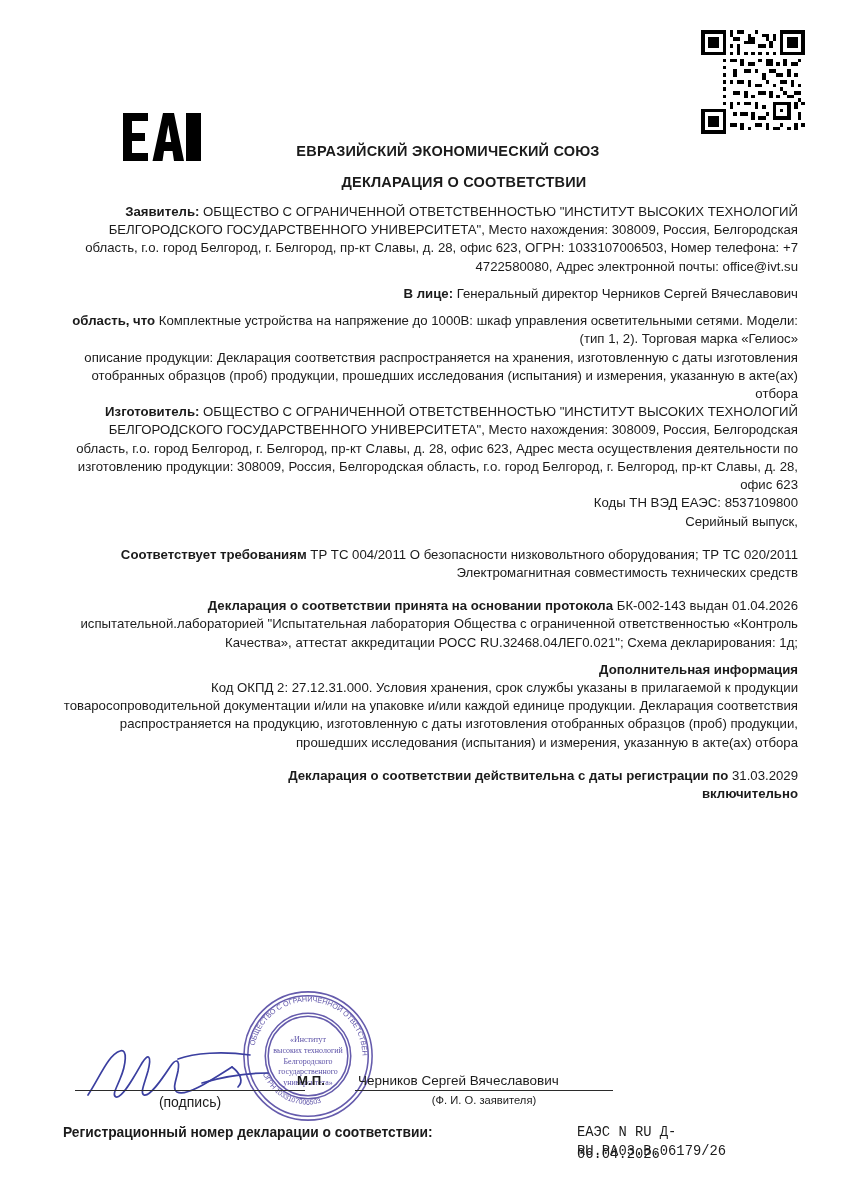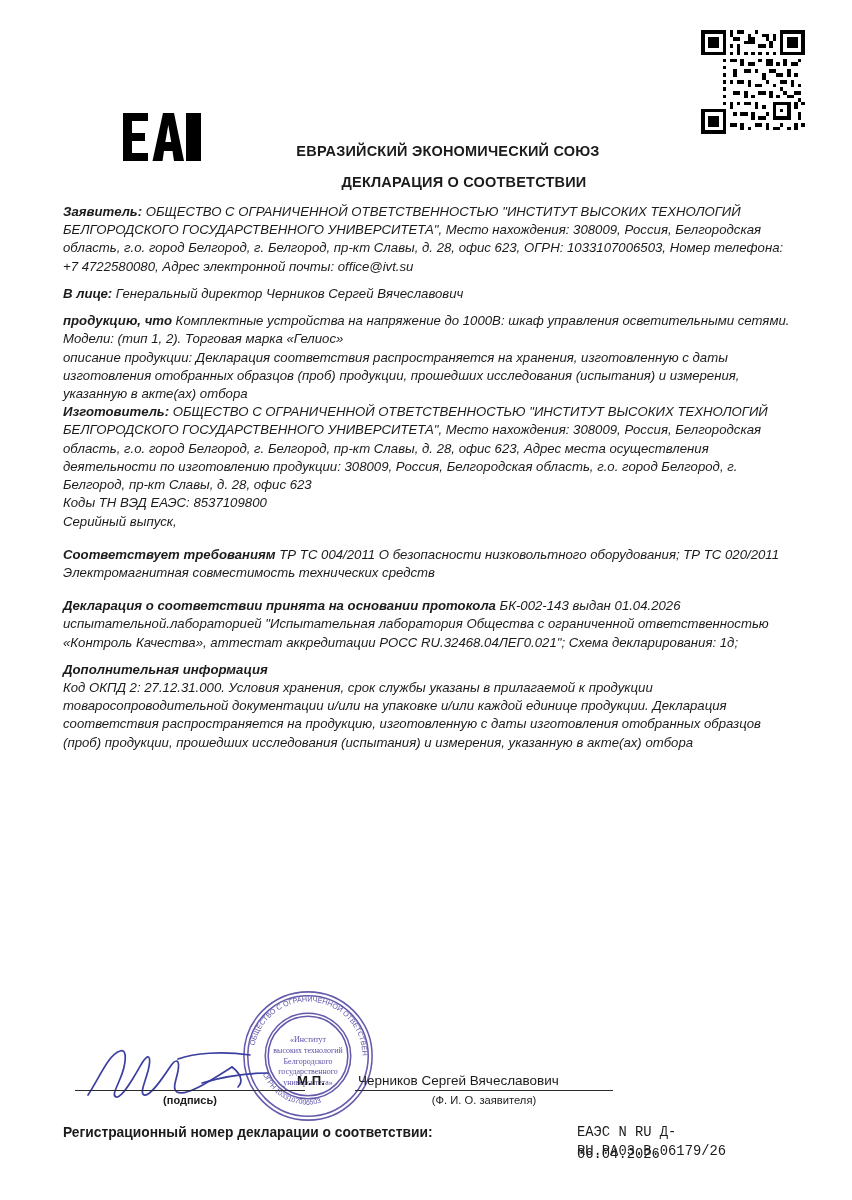--- a/index.html
+++ b/index.html
@@ -68,22 +68,21 @@
 
   
   .body {
     position: absolute;
     left: 63px;
     top: 203px;
     width: 735px;
   }
   .body p {
     margin: 0 0 0 0;
-    text-align: left;
-    font-style: italic;
+    text-align: right;
   }
   .gap-sm { height: 9px; }
   .gap-md { height: 15px; }
   b { font-weight: bold; }
 
   
   .sig-area {
     position: absolute;
     left: 0;
     top: 985px;
@@ -124,22 +123,22 @@
     top: 105px;
     width: 258px;
     border-bottom: 1px solid #2b2b2b;
   }
   .sig-caption-left {
     position: absolute;
     left: 75px;
     top: 108px;
     width: 230px;
     text-align: center;
-    font-weight: bold;
-    font-size: 11px;
+    font-weight: normal;
+    font-size: 14px;
   }
   .sig-caption-right {
     position: absolute;
     left: 355px;
     top: 108px;
     width: 258px;
     text-align: center;
     font-size: 11.2px;
   }
   .sig-name {
@@ -328,21 +327,21 @@
 
     <div class="gap-sm"></div>
 
     <p>
       <b>В лице:</b><span> Генеральный директор Черников Сергей Вячеславович</span>
     </p>
 
     <div class="gap-sm"></div>
 
     <p>
-      <b>продукцию, что</b><span> Комплектные устройства на напряжение до 1000В: шкаф управления осветительными сетями. Модели: (тип 1, 2). Торговая марка «Гелиос»</span>
+      <b>область, что</b><span> Комплектные устройства на напряжение до 1000В: шкаф управления осветительными сетями. Модели: (тип 1, 2). Торговая марка «Гелиос»</span>
     </p>
 
     <p>описание продукции: Декларация соответствия распространяется на хранения, изготовленную с даты изготовления отобранных образцов (проб) продукции, прошедших исследования (испытания) и измерения, указанную в акте(ах) отбора</p>
 
     <p>
       <b>Изготовитель:</b><span> ОБЩЕСТВО С ОГРАНИЧЕННОЙ ОТВЕТСТВЕННОСТЬЮ "ИНСТИТУТ ВЫСОКИХ ТЕХНОЛОГИЙ БЕЛГОРОДСКОГО ГОСУДАРСТВЕННОГО УНИВЕРСИТЕТА", Место нахождения: 308009, Россия, Белгородская область, г.о. город Белгород, г. Белгород, пр-кт Славы, д. 28, офис 623, Адрес места осуществления деятельности по изготовлению продукции: 308009, Россия, Белгородская область, г.о. город Белгород, г. Белгород, пр-кт Славы, д. 28, офис 623</span>
     </p>
 
     <p>Коды ТН ВЭД ЕАЭС: 8537109800</p>
     <p>Серийный выпуск,</p>
@@ -361,20 +360,24 @@
 
     <div class="gap-sm"></div>
 
     <p>
       <b>Дополнительная информация</b>
     </p>
     <p>Код ОКПД 2: 27.12.31.000. Условия хранения, срок службы указаны в прилагаемой к продукции товаросопроводительной документации и/или на упаковке и/или каждой единице продукции. Декларация соответствия распространяется на продукцию, изготовленную с даты изготовления отобранных образцов (проб) продукции, прошедших исследования (испытания) и измерения, указанную в акте(ах) отбора</p>
 
     <div class="gap-md"></div>
 
+    <p>
+      <b>Декларация о соответствии действительна с даты регистрации по</b><span> 31.03.2029</span><br>
+      <b>включительно</b>
+    </p>
 
   </div>
 
   <div class="sig-area">
 
     <div class="stamp">
       <svg viewBox="0 0 140 140" width="136" height="136">
         <g fill="none" stroke="#4b3f9e" stroke-width="1.6" opacity="0.85">
           <circle cx="70" cy="70" r="66"></circle>
           <circle cx="70" cy="70" r="62"></circle>

